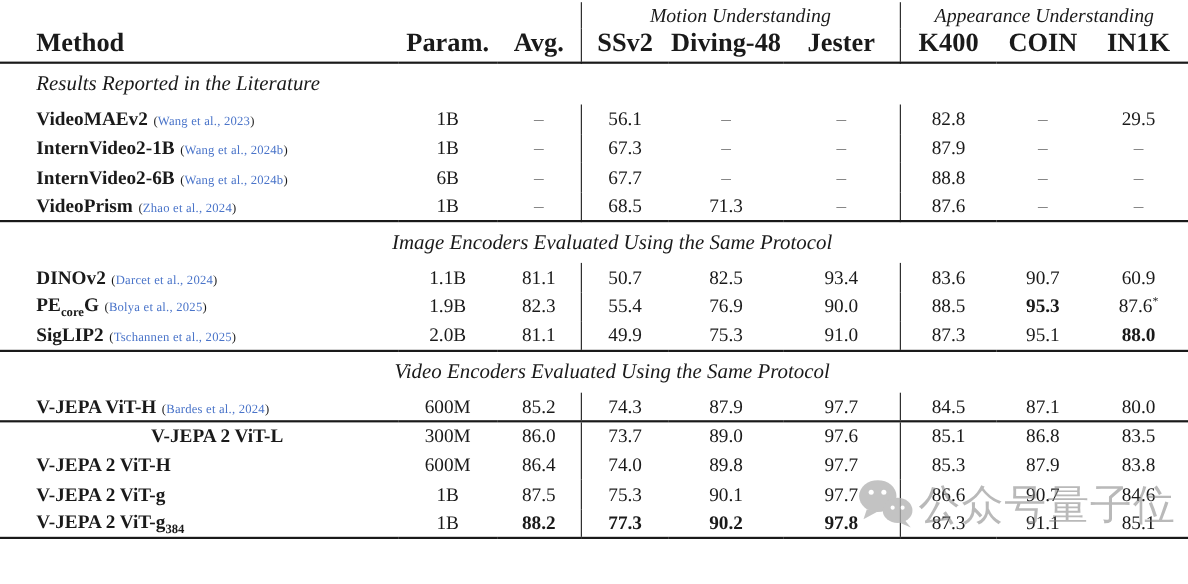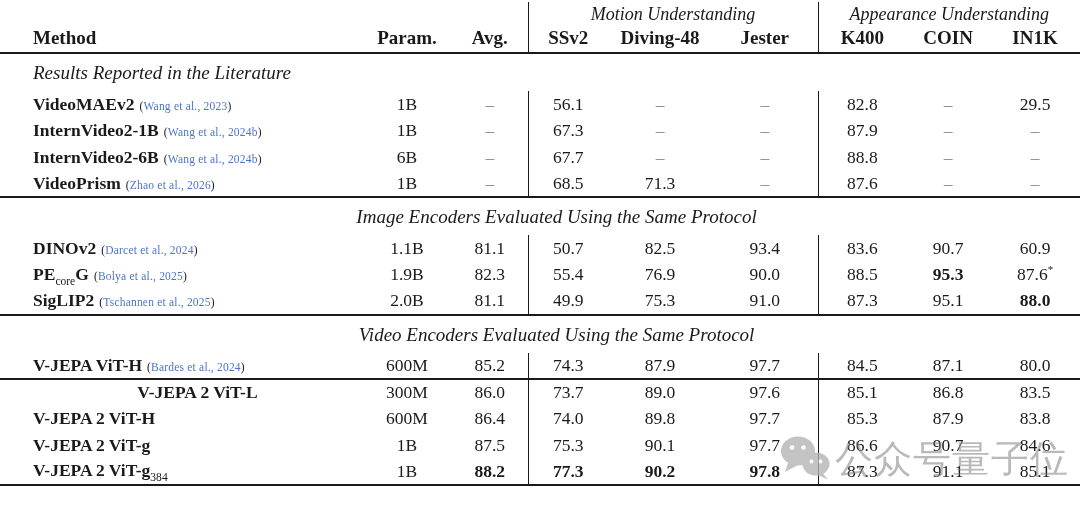--- a/index.html
+++ b/index.html
@@ -5,36 +5,36 @@
   html,body{margin:0;padding:0;background:#ffffff;}
   body{width:1080px;height:531px;position:relative;overflow:hidden;
        font-family:"Liberation Serif","DejaVu Serif",serif;color:#1a1a1a;}
   table{border-collapse:collapse;table-layout:fixed;width:1080px;margin-top:2px;}
   td,th{padding:0;vertical-align:middle;text-align:center;font-weight:normal;
         white-space:nowrap;overflow:visible;}
   
   tr.group-row{height:24px;}
   tr.group-row td{font-style:italic;font-size:18px;}
   tr.col-row{height:27px;}
-  tr.col-row th{font-weight:bold;font-size:19px;vertical-align:bottom;padding-bottom:3px;}
+  tr.col-row th{font-weight:bold;font-size:24px;vertical-align:bottom;padding-bottom:3px;}
   th.left, td.left{text-align:left;padding-left:33px;}
   
   .vline{border-left:1.5px solid #1a1a1a;}
   
   tr.rule-top-thick > td, tr.rule-top-thick > th{border-top:2.5px solid #1a1a1a;}
   tr.rule-top > td{border-top:2px solid #1a1a1a;text-align:center;}
   tr.rule-bottom > td{border-bottom:2.5px solid #1a1a1a;}
   
   tr.section-row{height:38px;margin-top:24px;}
   tr.section-row td{font-style:italic;font-size:19px;vertical-align:bottom;padding-bottom:7px;}
   
   tr.data-row{height:26.5px;}
   tr.data-row td{font-size:17.5px;}
   td.method-cell{font-weight:bold;font-size:19px;}
-  td.method-cell sub{font-size:66%;font-weight:normal;}
+  td.method-cell sub{font-size:66%;font-weight:bold;}
   span.citation{font-weight:normal;font-size:11.5px;color:#1a1a1a;margin-left:5px;letter-spacing:.2px;}
   span.citation .cite-link{color:#4a74c9;}
   span.b{font-weight:bold;font-family:Liberation Serif, serif;}
   td.dash{color:#828282;}
   sup{font-size:62%;vertical-align:super;line-height:0;}
   
   .watermark{position:absolute;left:779px;top:434px;width:301px;height:58px;
              display:flex;align-items:flex-start;pointer-events:none;}
   .watermark svg{flex:0 0 auto;opacity:.78;}
   .watermark-text{font-family:"Liberation Sans","DejaVu Sans",sans-serif;
@@ -105,21 +105,21 @@
         <td>6B</td>
         <td class="dash">–</td>
         <td class="vline">67.7</td>
         <td class="dash">–</td>
         <td class="dash">–</td>
         <td class="vline">88.8</td>
         <td class="dash">–</td>
         <td class="dash">–</td>
       </tr>
       <tr class="data-row">
-        <td class="method-cell left">VideoPrism<span class="citation">(<span class="cite-link">Zhao et al., 2026</span>)</span></td>
+        <td class="method-cell left">VideoPrism<span class="citation">(<span class="cite-link">Zhao et al., 2024</span>)</span></td>
         <td>1B</td>
         <td class="dash">–</td>
         <td class="vline">68.5</td>
         <td>71.3</td>
         <td class="dash">–</td>
         <td class="vline">87.6</td>
         <td class="dash">–</td>
         <td class="dash">–</td>
       </tr>
       <tr class="section-row rule-top">

